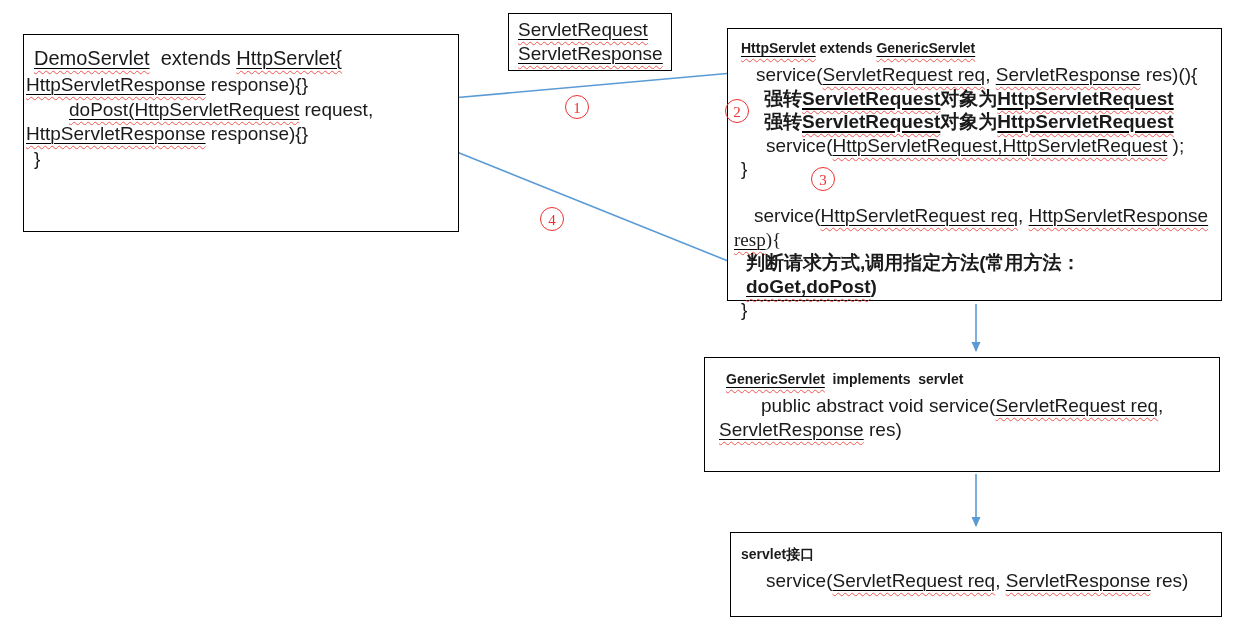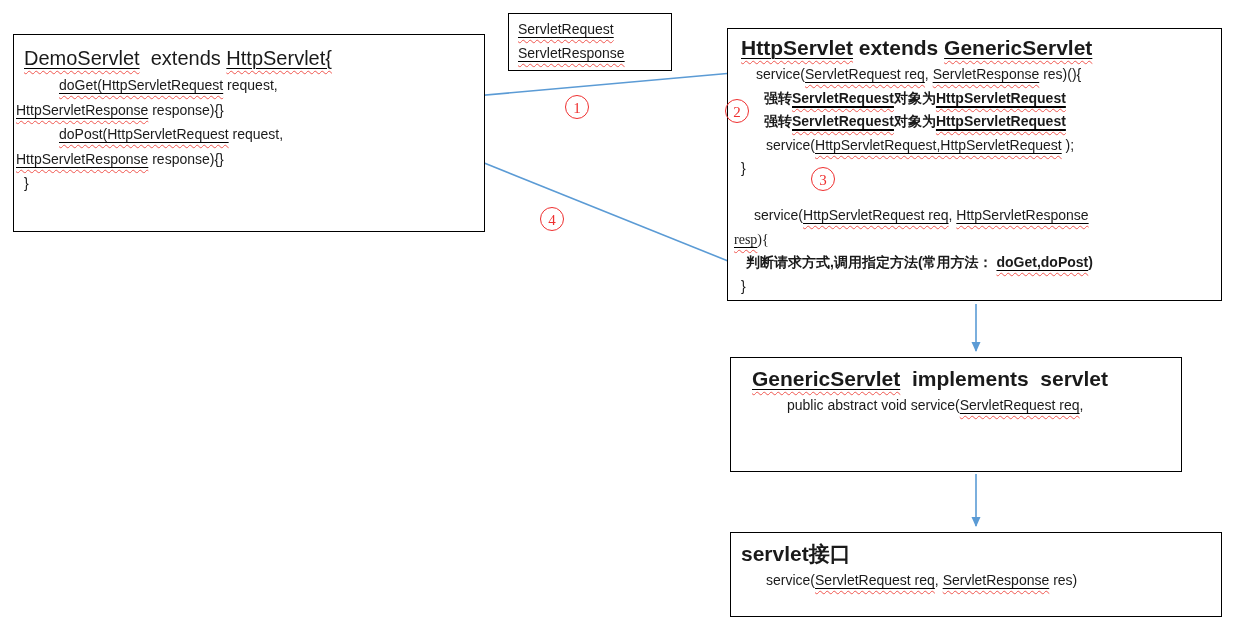--- a/index.html
+++ b/index.html
@@ -5,24 +5,24 @@
   html,body { margin:0; padding:0; background:#ffffff; }
   .canvas {
     position:relative; width:1250px; height:632px; overflow:hidden;
     font-family:"Liberation Sans","DejaVu Sans",sans-serif; color:#1a1a1a; background:#ffffff;
   }
   .arrows { position:absolute; left:0; top:0; width:1250px; height:632px; pointer-events:none; }
   .arrows line { stroke:#5B9BD5; stroke-width:1.6; }
   .box {
     position:absolute; box-sizing:border-box; border:1.6px solid #000; background:#fff;
   }
-  .box .line { white-space:pre-wrap; font-size:14px; line-height:23.5px; }
+  .box .line { white-space:pre-wrap; font-size:19px; line-height:23.5px; }
   .lh25 .line { line-height:24.5px; }
   .line.t1 { font-size:20px; line-height:30px; }
-  .line.t2 { font-size:21px; font-weight:bold; line-height:30px; }
+  .line.t2 { font-size:14px; font-weight:bold; line-height:30px; }
   .line.cjk { font-weight:bold; }
   .line.blank { height:23.5px; }
   .box.demo { padding:8px 6px 0 2px; }
   .box.params { padding:4px 6px 0 2px; }
   .box.http { padding:4px 6px 0 2px; }
   .box.generic { padding:6px 6px 0 2px; }
   .box.servlet { padding:6px 6px 16px 2px; }
   
   .sq {
     text-decoration:underline; text-decoration-style:wavy;
@@ -54,23 +54,22 @@
       </marker>
     </defs>
     <line x1="452" y1="98" x2="744" y2="72" marker-end="url(#ah)"></line>
     <line x1="749" y1="78" x2="760" y2="130" marker-end="url(#ah)"></line>
     <line x1="789" y1="145" x2="799" y2="197" marker-end="url(#ah)"></line>
     <line x1="733" y1="263" x2="340" y2="105" marker-end="url(#ah)"></line>
     <line x1="976" y1="304" x2="976" y2="351" marker-end="url(#ah)"></line>
     <line x1="976" y1="474" x2="976" y2="526" marker-end="url(#ah)"></line>
   </svg>
 
-  <div class="box demo lh25" style="left:13px;top:34px;width:472px;height:198px;">
+  <div class="box demo lh25" style="left:23px;top:34px;width:436px;height:198px;">
       <div class="line t1" style="margin-left: 8px;"><span class="sq"><span class="ul">DemoServlet</span></span><span>  extends </span><span class="sq"><span class="ul">HttpServlet{</span></span></div>
-      <div class="line body" style="margin-left: 43px;"><span class="sq"><span class="ul">doGet(HttpServletRequest</span></span><span> request,</span></div>
       <div class="line body"><span class="sq"><span class="ul">HttpServletResponse</span></span><span> response){}</span></div>
       <div class="line body" style="margin-left: 43px;"><span class="sq"><span class="ul">doPost(HttpServletRequest</span></span><span> request,</span></div>
       <div class="line body"><span class="sq"><span class="ul">HttpServletResponse</span></span><span> response){}</span></div>
       <div class="line body" style="margin-left: 8px;"><span>}</span></div>
     </div>
 
   <div class="box params" style="left:508px;top:13px;width:164px;height:58px;">
       <div class="line body" style="margin-left: 7px;"><span class="sq"><span class="ul">ServletRequest</span></span></div>
       <div class="line body" style="margin-left: 7px;"><span class="sq"><span class="ul">ServletResponse</span></span></div>
     </div>
@@ -82,23 +81,24 @@
       <div class="line cjk" style="margin-left: 34px;"><span style="font-weight: bold;">强转</span><span class="sq"><span class="ul" style="font-weight: bold;">ServletRequest</span></span><span style="font-weight: bold;">对象为</span><span class="sq"><span class="ul" style="font-weight: bold;">HttpServletRequest</span></span></div>
       <div class="line body" style="margin-left: 36px;"><span>service(</span><span class="sq"><span class="ul">HttpServletRequest,HttpServletRequest</span></span><span> );</span></div>
       <div class="line body" style="margin-left: 11px;"><span>}</span></div>
       <div class="line blank"></div>
       <div class="line body" style="margin-left: 24px;"><span>service(</span><span class="sq"><span class="ul">HttpServletRequest req</span></span><span>, </span><span class="sq"><span class="ul">HttpServletResponse</span></span></div>
       <div class="line body" style="margin-left: 4px; font-family: Liberation Serif, serif;"><span class="sq"><span class="ul">resp</span></span><span>){</span></div>
       <div class="line body" style="margin-left: 16px; font-weight: bold;"><span>判断请求方式,调用指定方法(常用方法： </span><span class="sq"><span class="ul">doGet,doPost</span></span><span>)</span></div>
       <div class="line body" style="margin-left: 11px;"><span>}</span></div>
     </div>
 
-  <div class="box generic" style="left:730px;top:357px;width:452px;height:115px;padding-left:13px;">
+  <div class="box generic" style="left:704px;top:357px;width:516px;height:115px;padding-left:13px;">
       <div class="line t2" style="margin-left: 8px;"><span class="sq"><span class="ul">GenericServlet</span></span><span>  implements  servlet</span></div>
       <div class="line body" style="margin-left: 43px;"><span>public abstract void service(</span><span class="sq"><span class="ul">ServletRequest req</span></span><span>,</span></div>
+      <div class="line body" style="margin-left: 1px;"><span class="sq"><span class="ul">ServletResponse</span></span><span> res)</span></div>
     </div>
 
   <div class="box servlet" style="left:730px;top:532px;width:492px;height:85px;">
       <div class="line t2" style="margin-left: 8px;"><span>servlet接口</span></div>
       <div class="line body" style="margin-left: 33px;"><span>service(</span><span class="sq"><span class="ul">ServletRequest req</span></span><span>, </span><span class="sq"><span class="ul">ServletResponse</span></span><span> res)</span></div>
     </div>
 
   <div class="badge" style="left:565px;top:95px;">1</div>
   <div class="badge" style="left:725px;top:99px;">2</div>
   <div class="badge" style="left:811px;top:167px;">3</div>

